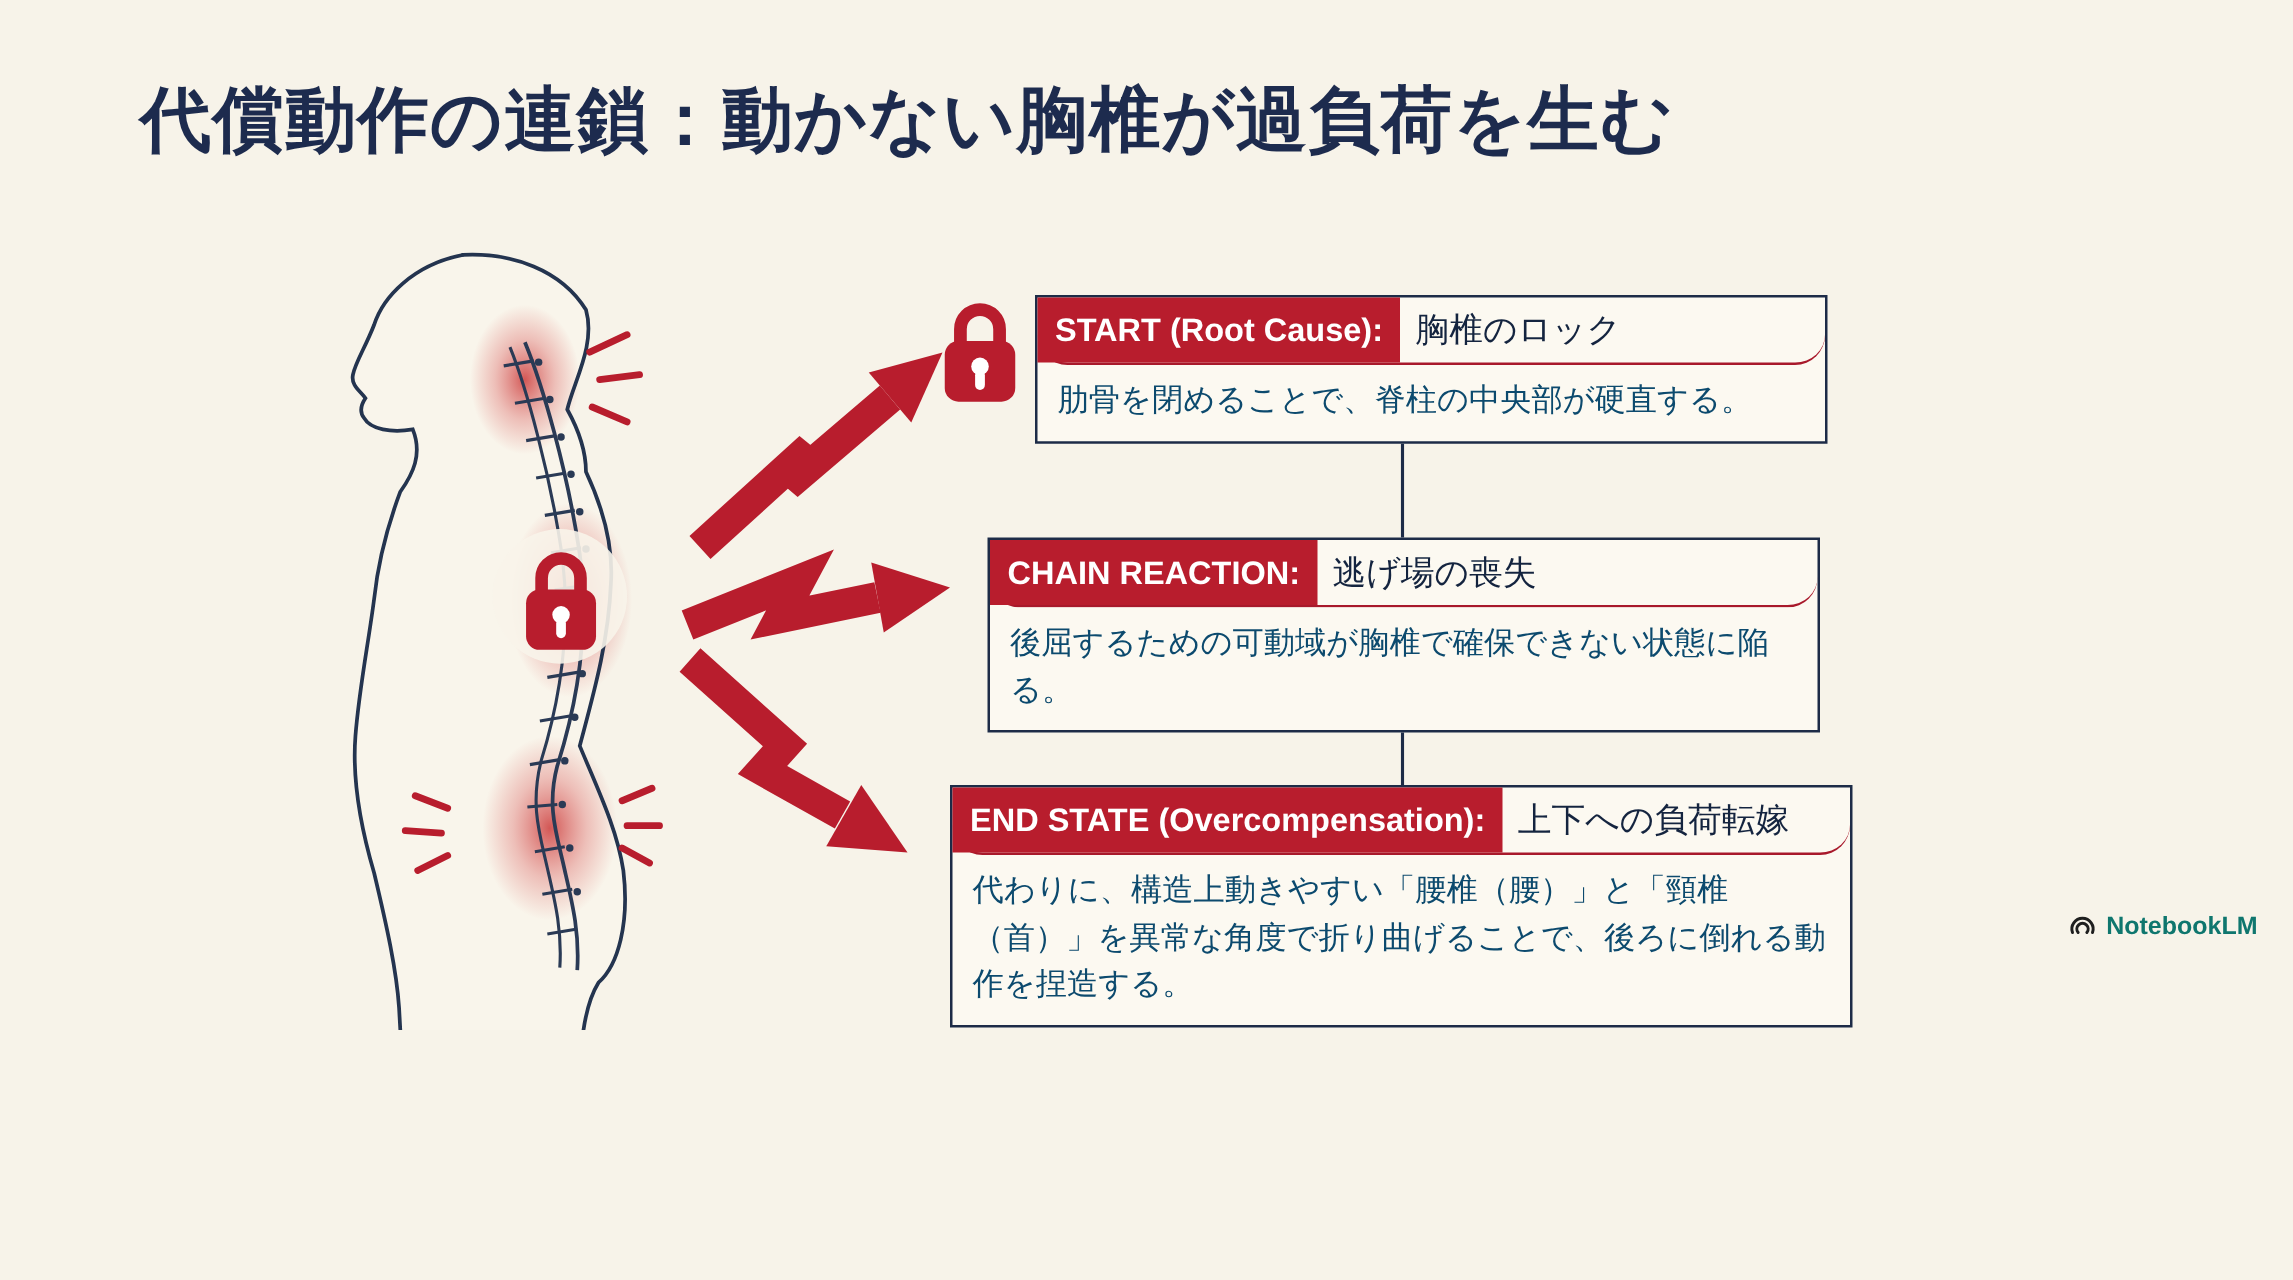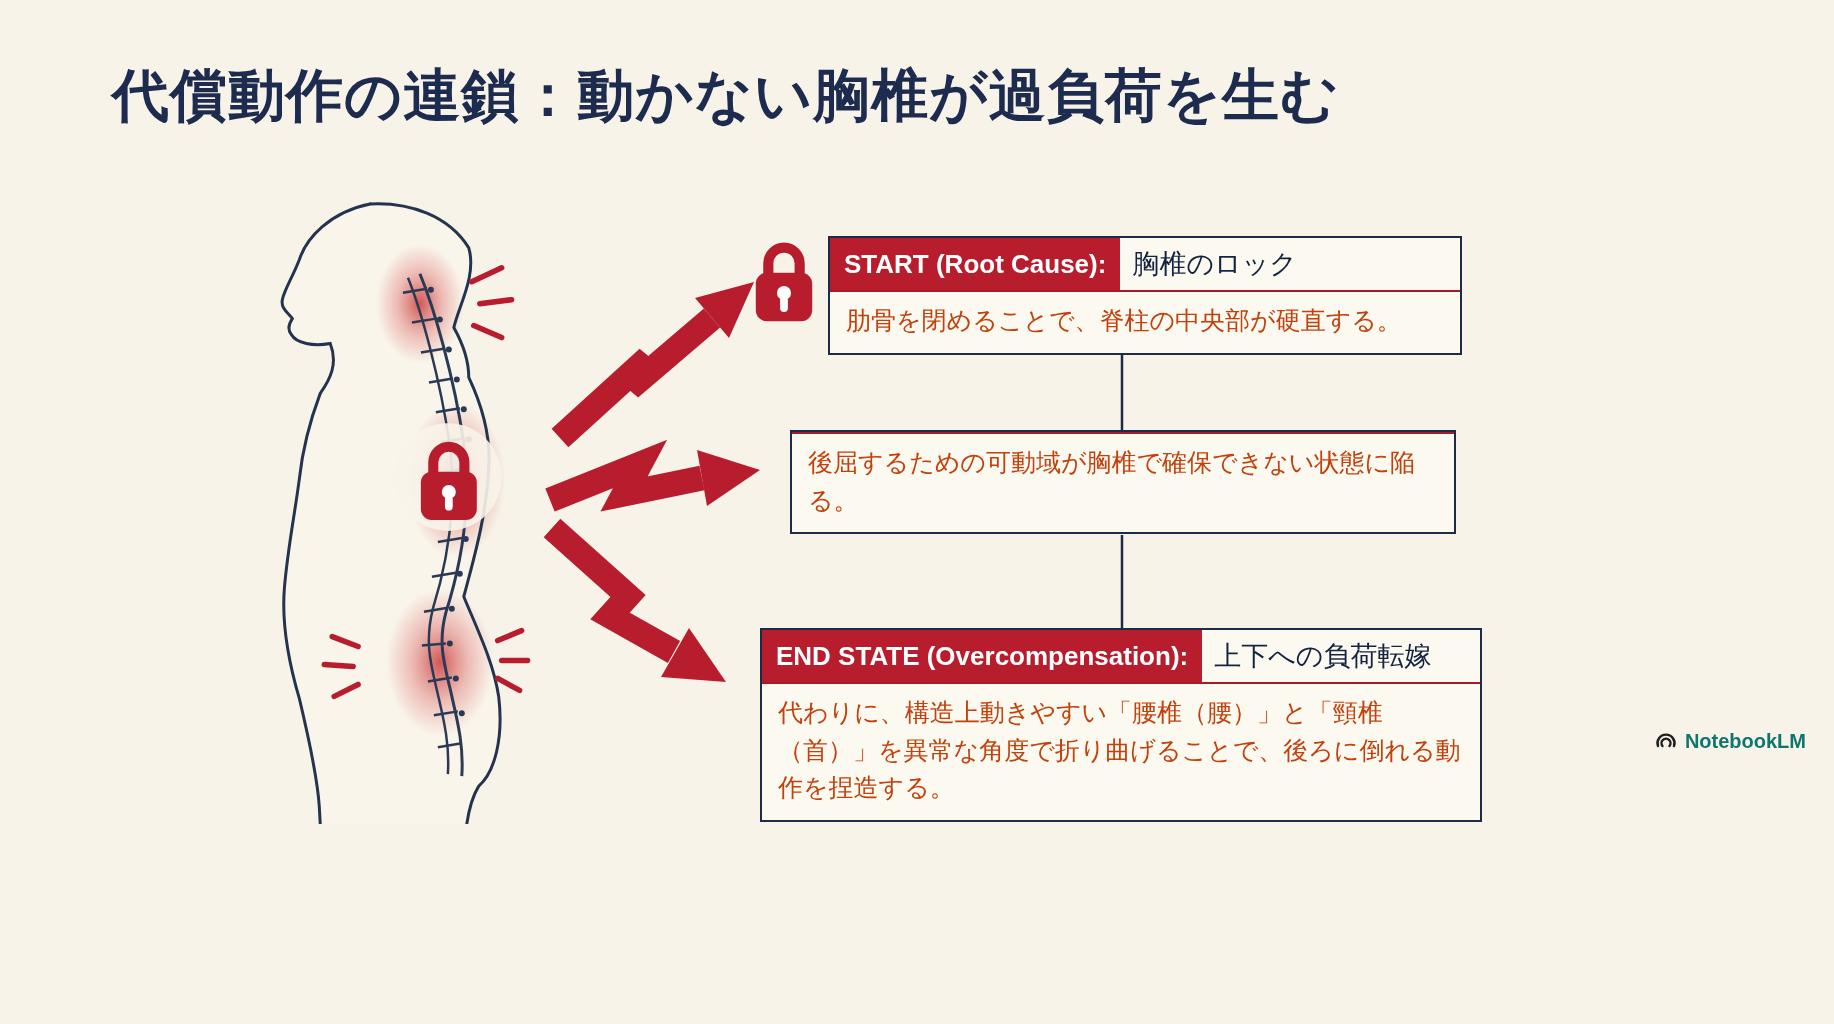--- a/index.html
+++ b/index.html
@@ -28,35 +28,36 @@
     border: 2px solid #1d2b47;
     box-sizing: border-box;
   }
   .box-start { left: 828px; top: 236px; width: 634px; }
   .box-chain { left: 790px; top: 430px; width: 666px; }
   .box-end   { left: 760px; top: 628px; width: 722px; }
 
   .box-header {
     display: flex; align-items: stretch;
     border-bottom: 2px solid #a8192b;
+    border-radius: 24px;
   }
   .box-label {
     background: #b81d2d; color: #ffffff;
     font-weight: 700; font-size: 26px;
     padding: 8px 14px; white-space: nowrap;
     display: flex; align-items: center;
   }
   .box-heading {
     color: #14243f; font-weight: 400; font-size: 27px;
     padding: 8px 0 8px 12px; white-space: nowrap;
     display: flex; align-items: center;
   }
   .box-body {
     padding: 10px 16px 13px 16px;
-    font-size: 25px; color: #c2410c; line-height: 1.5;
+    font-size: 25px; color: #0c4a6e; line-height: 1.5;
   }
 
   .watermark {
     position: absolute; right: 28px; bottom: 32px;
     display: flex; align-items: center; gap: 8px;
     color: #0f766e; font-weight: 700; font-size: 20px;
   }
 </style>
 </head>
 <body>
@@ -186,20 +187,22 @@
   <div class="flow-box box-start">
     <div class="box-header">
       <span class="box-label">START (Root Cause):</span>
       <span class="box-heading">胸椎のロック</span>
     </div>
     <div class="box-body">肋骨を閉めることで、脊柱の中央部が硬直する。</div>
   </div>
 
   <div class="flow-box box-chain">
     <div class="box-header">
+      <span class="box-label">CHAIN REACTION:</span>
+      <span class="box-heading">逃げ場の喪失</span>
     </div>
     <div class="box-body">後屈するための可動域が胸椎で確保できない状態に陥る。</div>
   </div>
 
   <div class="flow-box box-end">
     <div class="box-header">
       <span class="box-label">END STATE (Overcompensation):</span>
       <span class="box-heading">上下への負荷転嫁</span>
     </div>
     <div class="box-body">代わりに、構造上動きやすい「腰椎（腰）」と「頸椎（首）」を異常な角度で折り曲げることで、後ろに倒れる動作を捏造する。</div>

